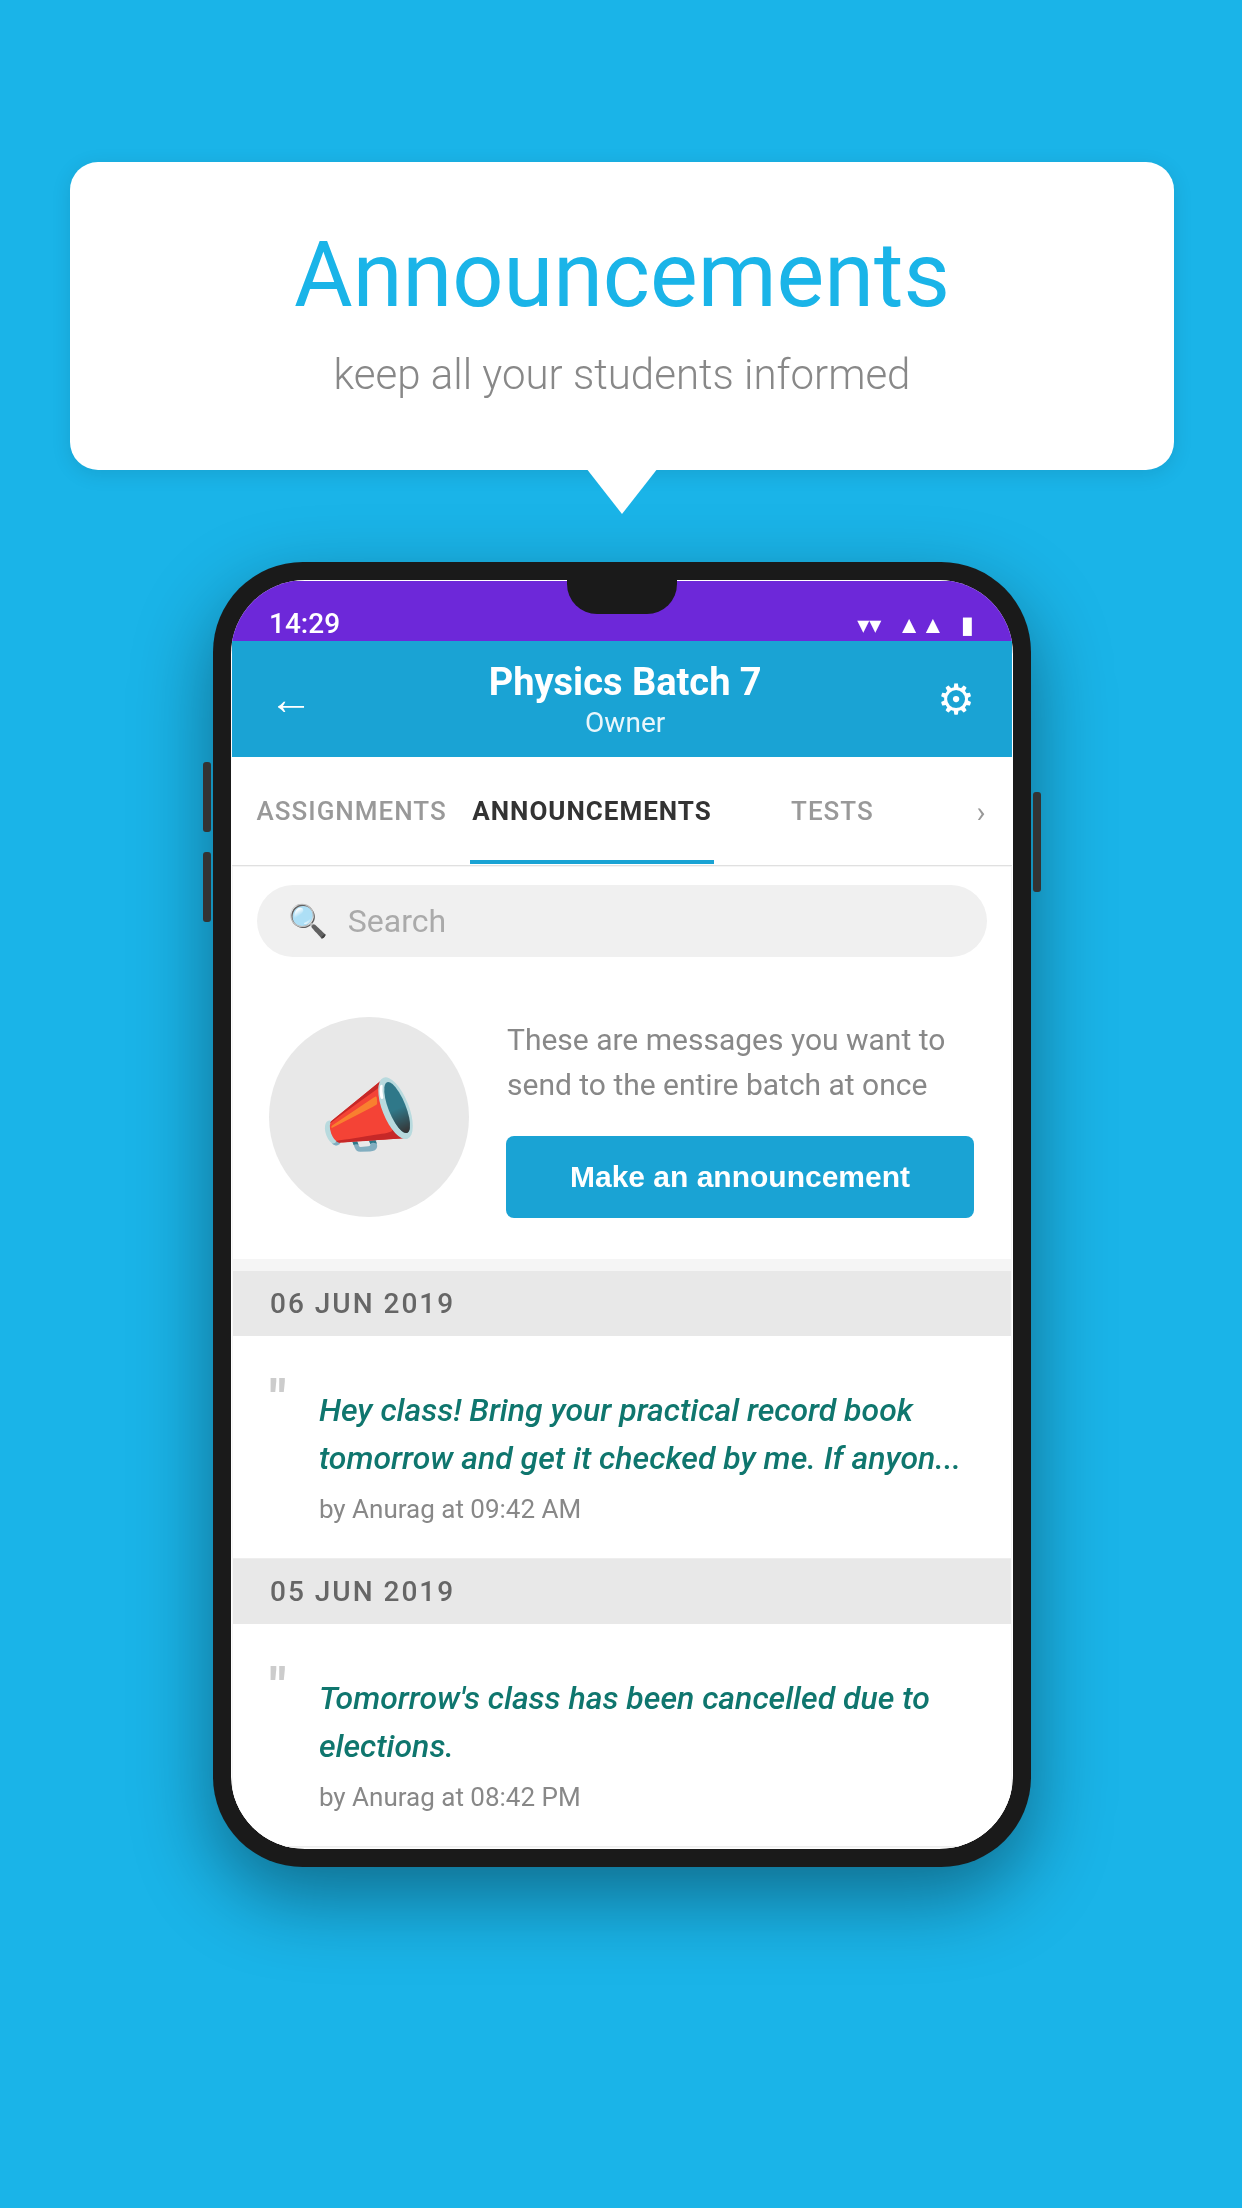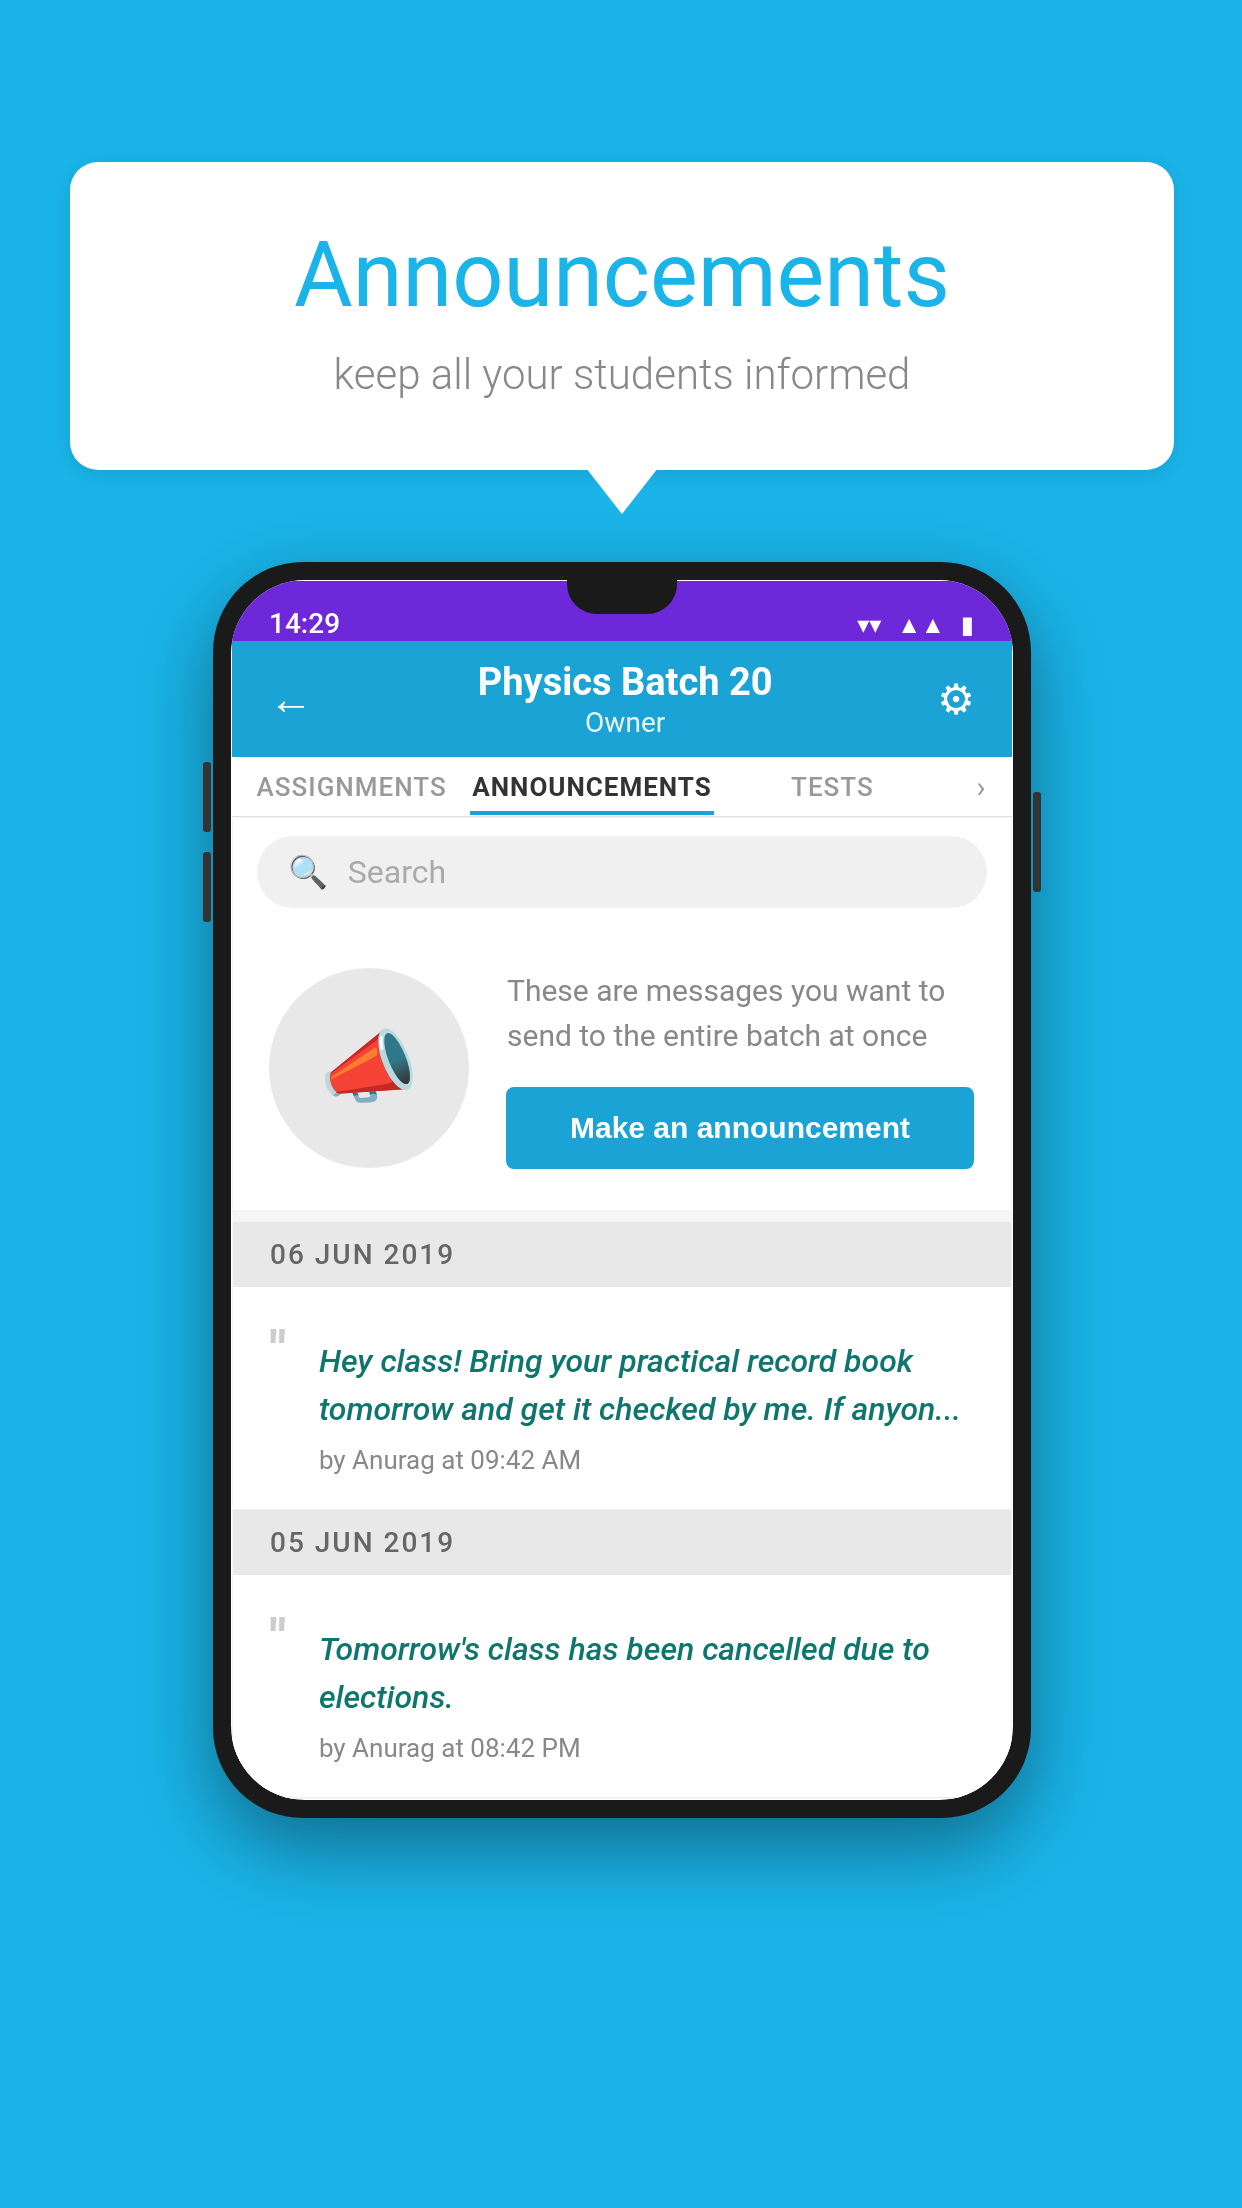--- a/index.html
+++ b/index.html
@@ -142,21 +142,21 @@
     }
     .settings-icon {
       color: white;
       font-size: 42px;
     }
 
     
     .tabs-bar {
       background: white;
       display: flex;
-      height: 60px;
+      height: 109px;
       border-bottom: 1px solid #e0e0e0;
     }
     .tab-item {
       flex: 1;
       display: flex;
       align-items: center;
       justify-content: center;
       font-size: 26px;
       font-weight: 500;
       color: #999;
@@ -348,21 +348,21 @@
         <div class="status-bar-icons">
           <span class="wifi-icon">▾▾</span>
           <span class="signal-icon">▲▲</span>
           <span class="battery-icon">▮</span>
         </div>
       </div>
 
       <div class="app-header">
         <span class="back-arrow">←</span>
         <div class="header-title-group">
-          <div class="header-title">Physics Batch 20</div>
+          <div class="header-title">Physics Batch 7</div>
           <div class="header-subtitle">Owner</div>
         </div>
         <span class="settings-icon">⚙</span>
       </div>
 
       <div class="tabs-bar">
         <div class="tab-item">
           <span>ASSIGNMENTS</span>
         </div>
         <div class="tab-item active">

